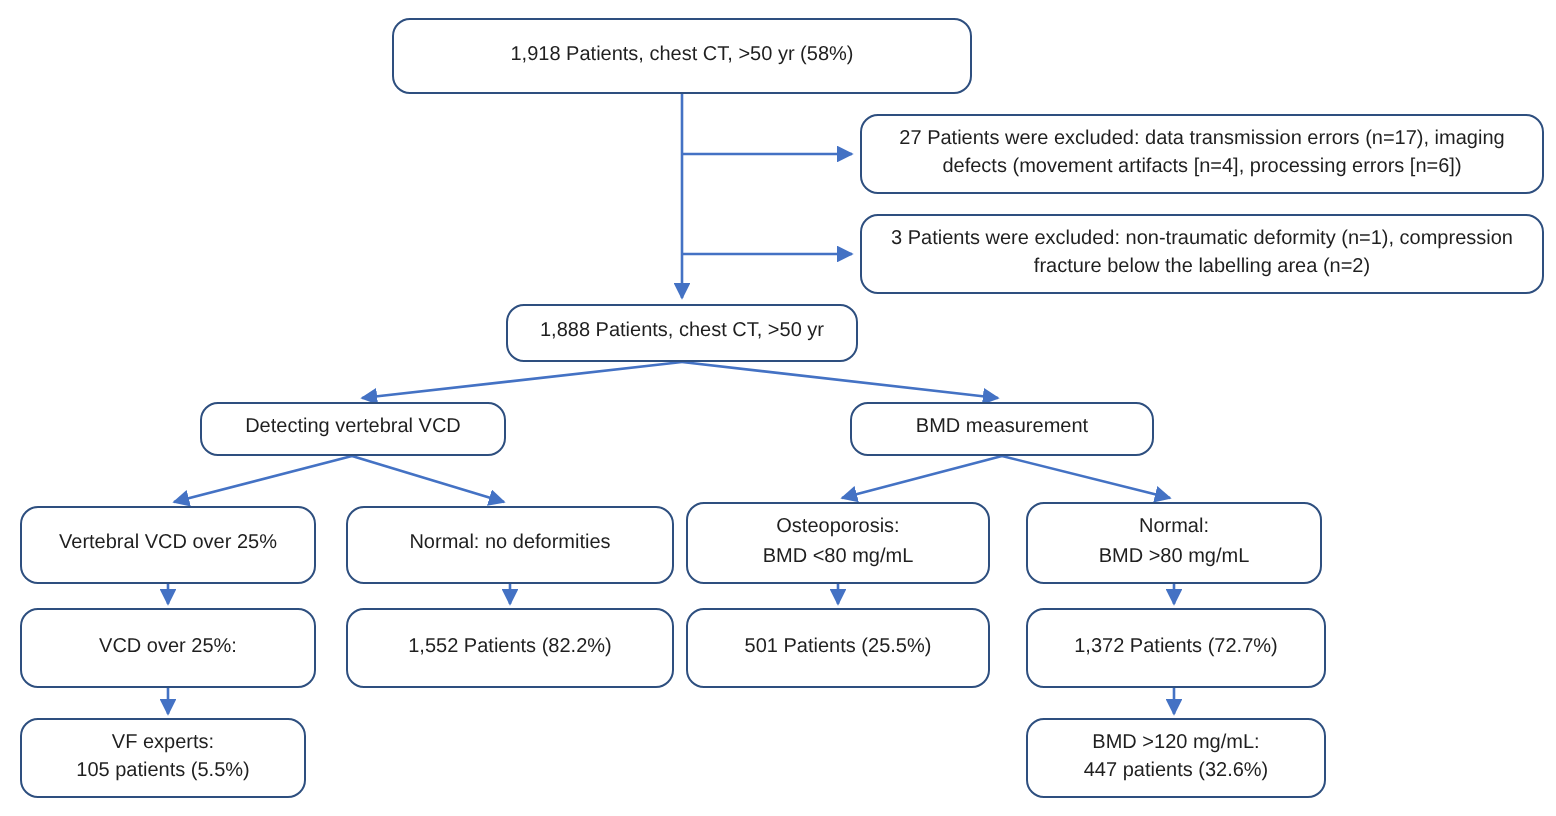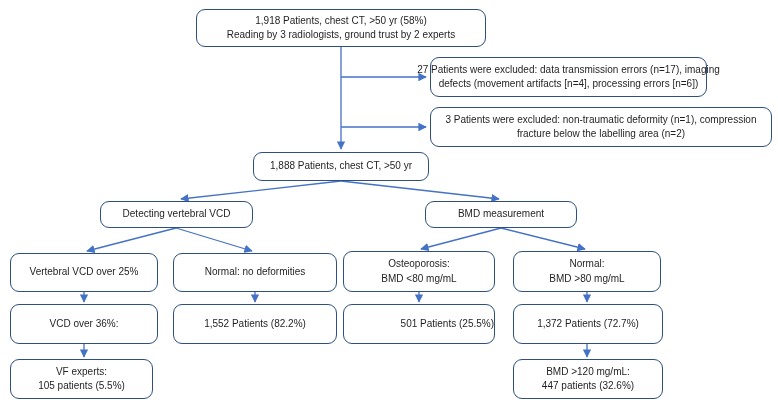--- a/index.html
+++ b/index.html
@@ -68,24 +68,23 @@
     <line x1="84" y1="292" x2="84" y2="302" marker-end="url(#arrow)"></line>
     <line x1="255" y1="292" x2="255" y2="302" marker-end="url(#arrow)"></line>
     <line x1="419" y1="292" x2="419" y2="302" marker-end="url(#arrow)"></line>
     <line x1="587" y1="292" x2="587" y2="302" marker-end="url(#arrow)"></line>
     <line x1="84" y1="344" x2="84" y2="357" marker-end="url(#arrow)"></line>
     <line x1="587" y1="344" x2="587" y2="357" marker-end="url(#arrow)"></line>
   </svg>
 
   <div class="node" style="left:196px; top:9px; width:290px; height:38px;">
     <span class="line">1,918 Patients, chest CT, &gt;50 yr (58%)</span>
-    <span class="line">Reading by 3 radiologists, ground trust by 2 experts</span>
   </div>
 
-  <div class="node" style="left:430px; top:57px; width:277px; height:40px;">
+  <div class="node" style="left:430px; top:57px; width:342px; height:40px;">
     <span class="line">27 Patients were excluded: data transmission errors (n=17), imaging</span>
     <span class="line">defects (movement artifacts [n=4], processing errors [n=6])</span>
   </div>
 
   <div class="node" style="left:430px; top:107px; width:342px; height:40px;">
     <span class="line">3 Patients were excluded: non-traumatic deformity (n=1), compression</span>
     <span class="line">fracture below the labelling area (n=2)</span>
   </div>
 
   <div class="node" style="left:253px; top:152px; width:176px; height:29px;">
@@ -112,28 +111,28 @@
     <span class="line">Osteoporosis:</span>
     <span class="line">BMD &lt;80 mg/mL</span>
   </div>
 
   <div class="node" style="left:513px; top:251px; width:148px; height:41px;">
     <span class="line">Normal:</span>
     <span class="line">BMD &gt;80 mg/mL</span>
   </div>
 
   <div class="node" style="left:10px; top:304px; width:148px; height:40px;">
-    <span class="line">VCD over 36%:</span>
+    <span class="line">VCD over 25%:</span>
   </div>
 
   <div class="node" style="left:173px; top:304px; width:164px; height:40px;align-items:center;">
     <span class="line">1,552 Patients (82.2%)</span>
   </div>
 
-  <div class="node" style="left:343px; top:304px; width:152px; height:40px;align-items:flex-end;">
+  <div class="node" style="left:343px; top:304px; width:152px; height:40px;">
     <span class="line">501 Patients (25.5%)</span>
   </div>
 
   <div class="node" style="left:513px; top:304px; width:150px; height:40px;">
     <span class="line">1,372 Patients (72.7%)</span>
   </div>
 
   <div class="node" style="left:10px; top:359px; width:143px; height:40px;">
     <span class="line">VF experts:</span>
     <span class="line">105 patients (5.5%)</span>

